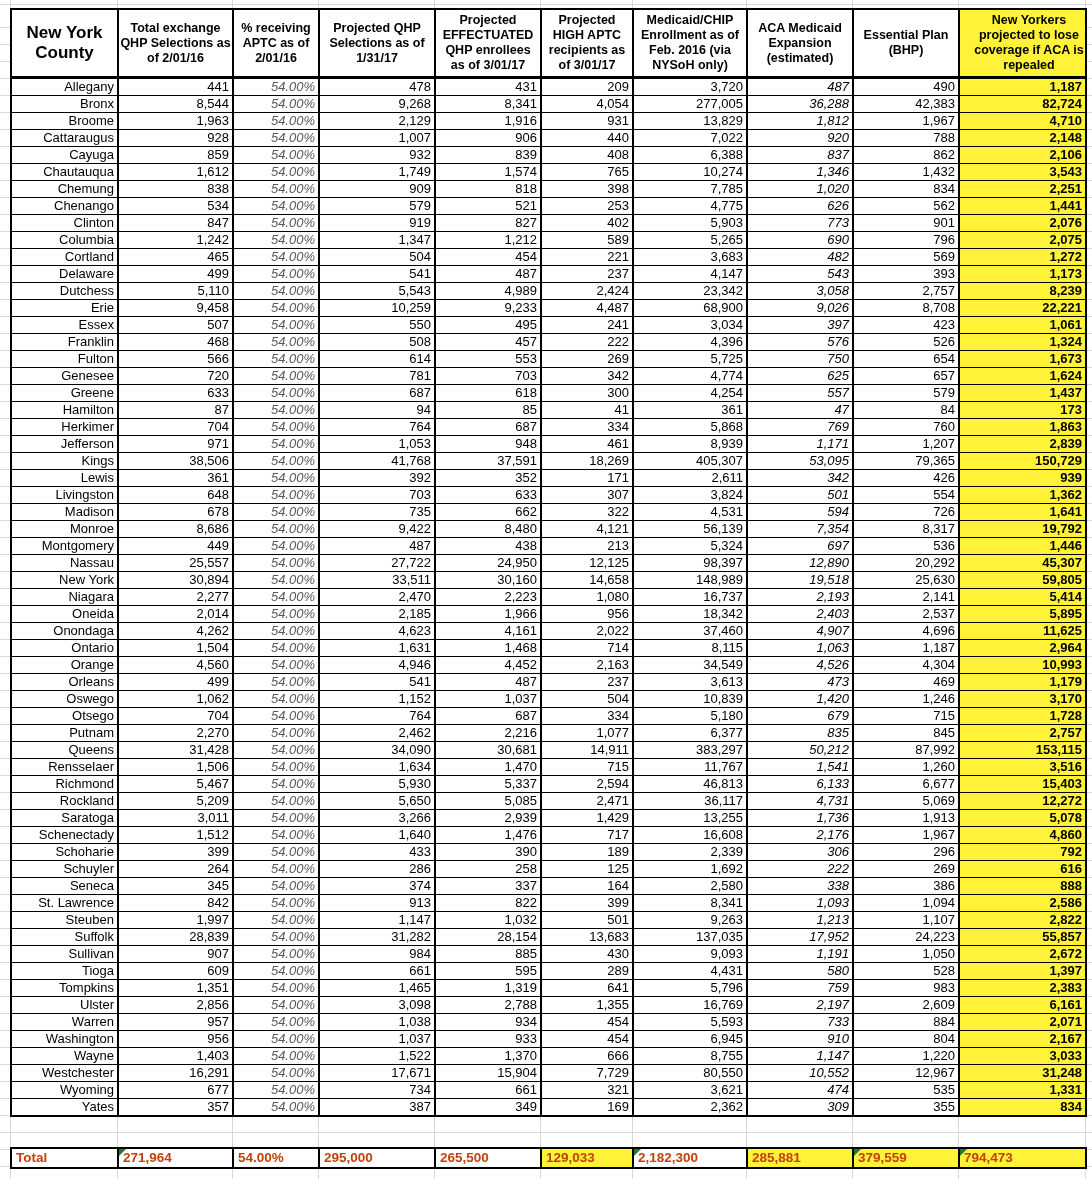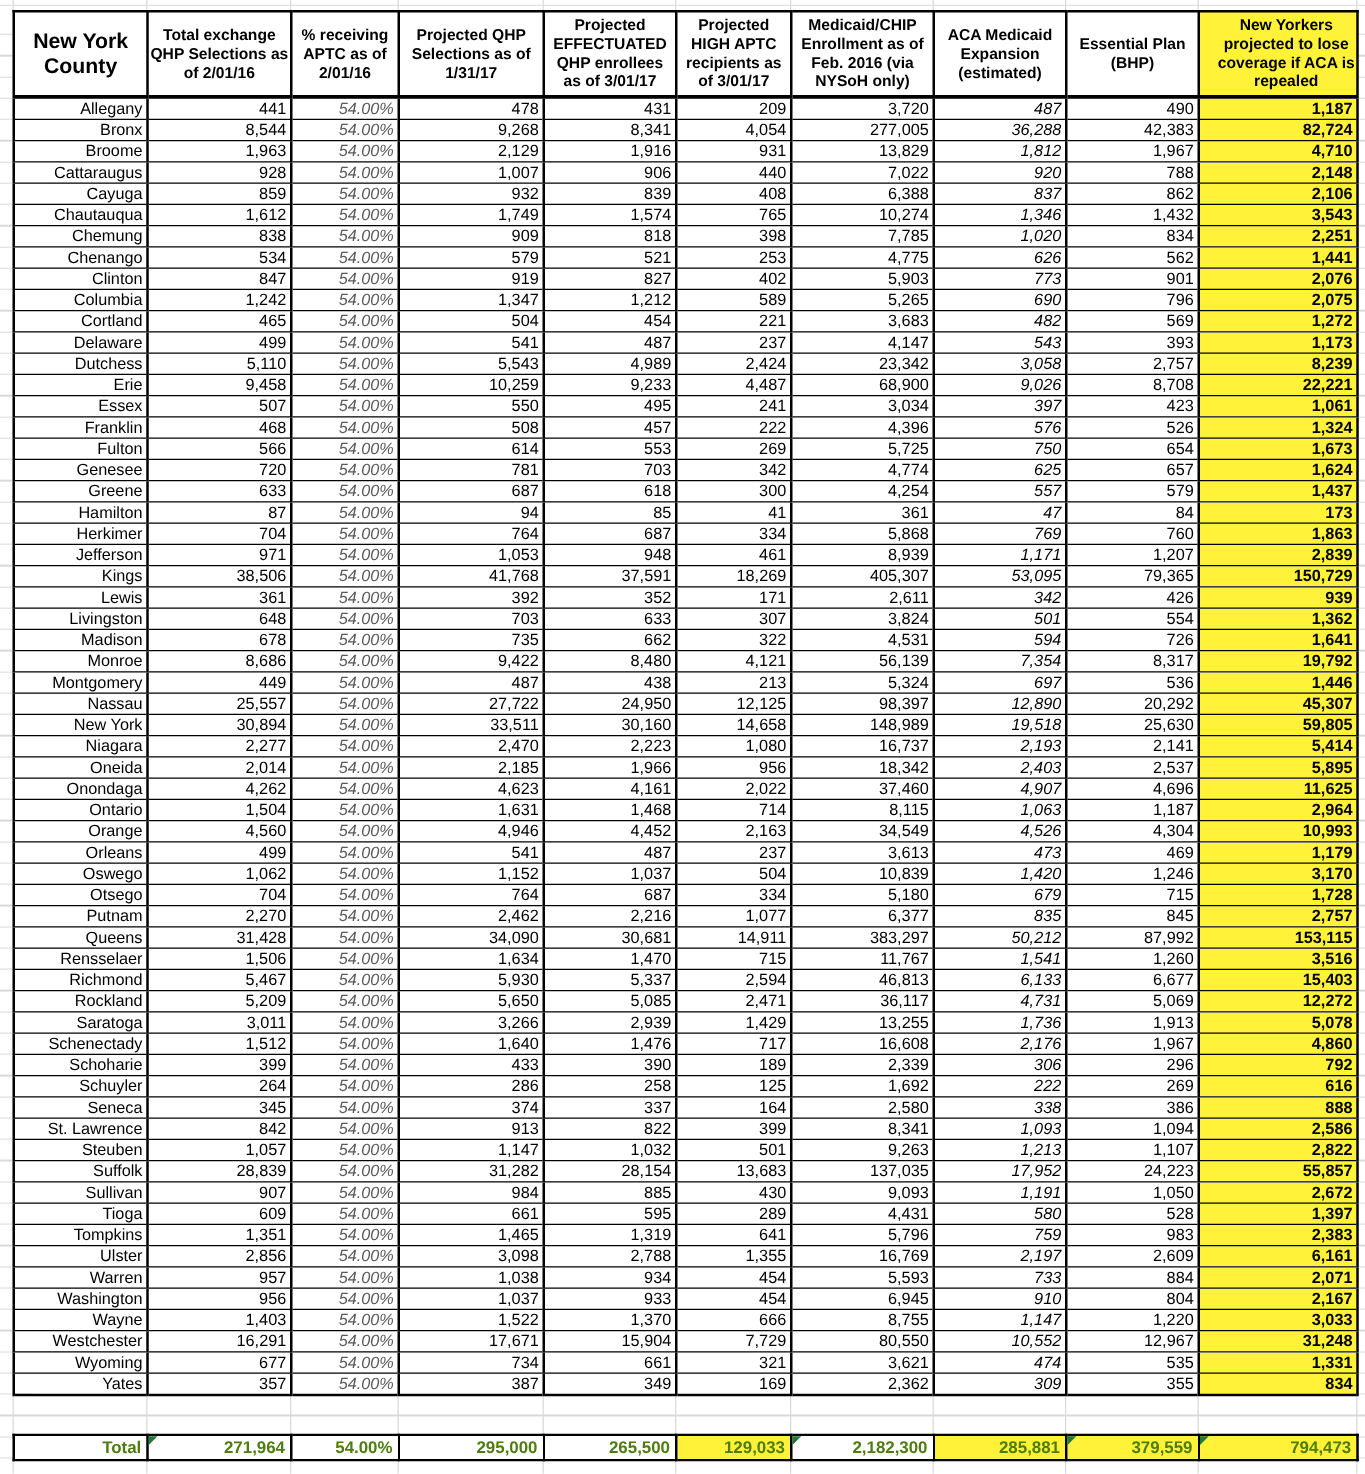--- a/index.html
+++ b/index.html
@@ -38,21 +38,21 @@
     border-left:2px solid #000; border-right:2px solid #000;
     height:16px; font-size:13px; line-height:16px; color:#000;
     padding:0 3px; text-align:right; white-space:nowrap; overflow:hidden;
   }
   #main-table td.c2 { font-style:italic; color:#595959; }
   #main-table td.c7 { font-style:italic; }
   #main-table td.c9 { background:var(--hl,#FFF239); font-weight:bold; }
 
   #total-table td {
     border:2px solid #000; height:18px; font-size:13.5px; line-height:18px;
-    font-weight:bold; color:#4d7c0f; padding:0 4px; text-align:right;
+    font-weight:bold; color:#c2410c; padding:0 4px; 
     white-space:nowrap; position:relative; background:#fff;
   }
   #total-table td.hl { background:var(--hl,#FFF239); }
 
   .flag {
     position:absolute; left:0; top:0; width:0; height:0;
     border-top:7px solid var(--flag,#1F7A33); border-right:7px solid transparent;
   }
 </style>
 </head>
@@ -682,21 +682,21 @@
           <td class="c3">913</td>
           <td class="c4">822</td>
           <td class="c5">399</td>
           <td class="c6">8,341</td>
           <td class="c7">1,093</td>
           <td class="c8">1,094</td>
           <td class="c9">2,586</td>
         </tr>
         <tr>
           <td class="c0">Steuben</td>
-          <td class="c1">1,057</td>
+          <td class="c1">1,997</td>
           <td class="c2">54.00%</td>
           <td class="c3">1,147</td>
           <td class="c4">1,032</td>
           <td class="c5">501</td>
           <td class="c6">9,263</td>
           <td class="c7">1,213</td>
           <td class="c8">1,107</td>
           <td class="c9">2,822</td>
         </tr>
         <tr>

